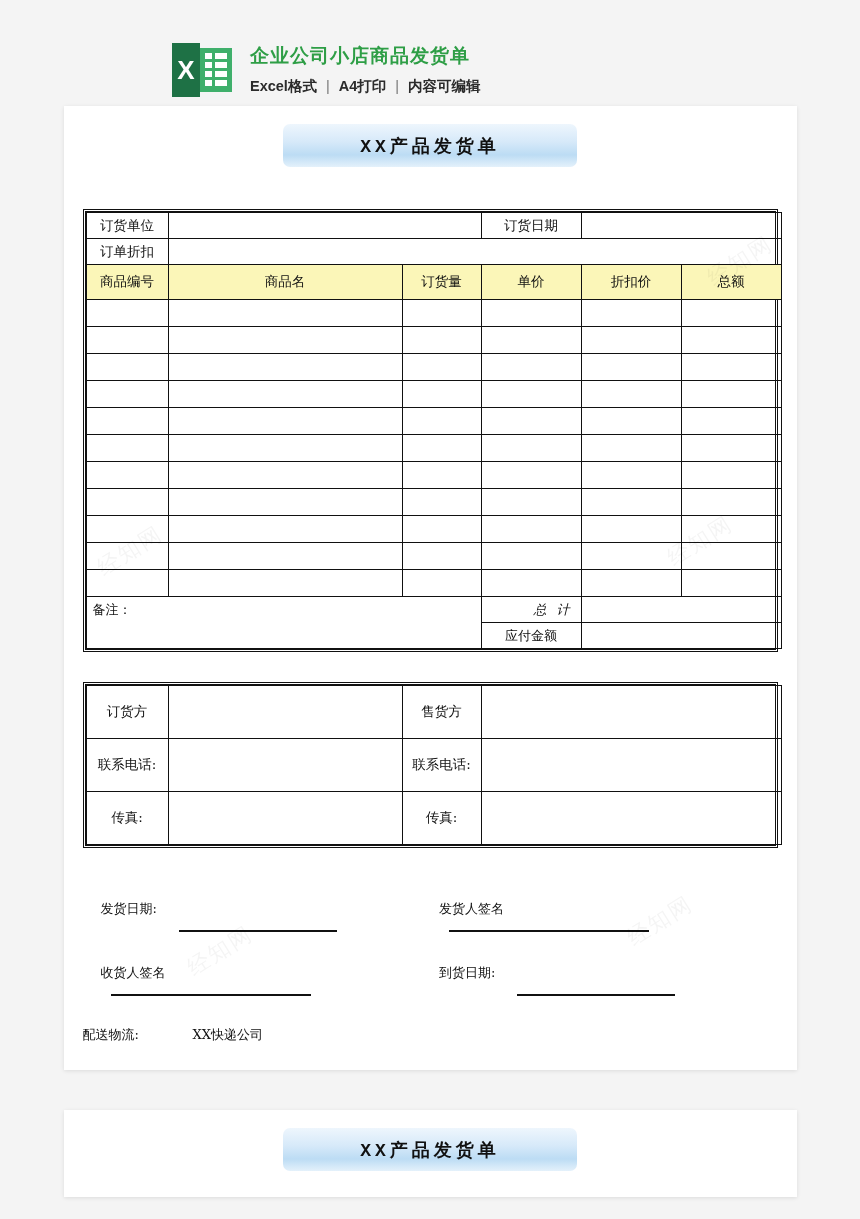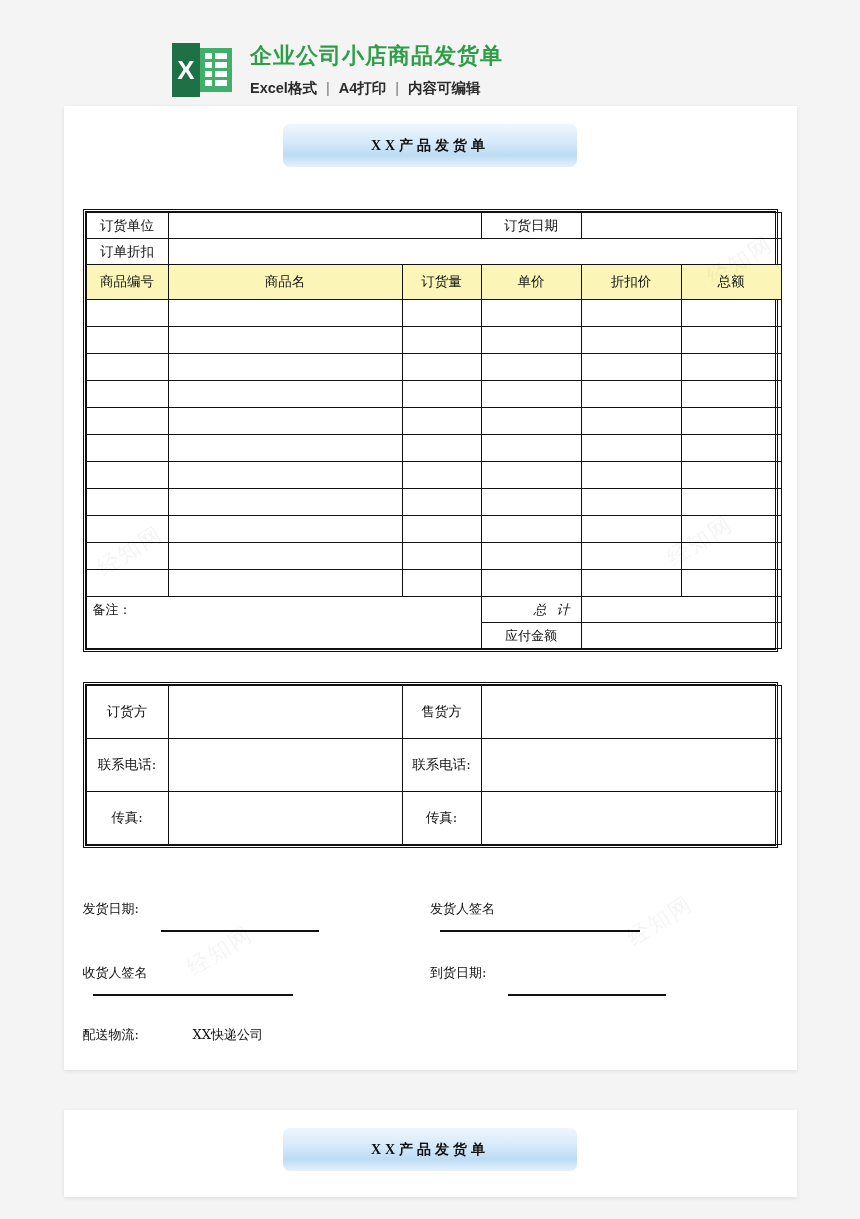--- a/index.html
+++ b/index.html
@@ -48,21 +48,21 @@
   .xls-logo .cellgrid{
     position:absolute;left:33px;top:13px;
     width:23px;height:34px;
     display:grid;grid-template-columns:7px 12px;grid-template-rows:repeat(4,6px);
     gap:3px 3px;
   }
   .xls-logo .cellgrid i{background:#fff;display:block;}
   .head-text{padding-top:2px;}
   .head-title{
     color:#2e9e46;
-    font-size:22px;
+    font-size:19px;
     font-weight:bold;
     letter-spacing:1px;
     line-height:1.1;
     white-space:nowrap;
   }
   .head-sub{
     margin-top:11px;
     font-size:14.5px;
     font-weight:bold;
     color:#2b2b2b;
@@ -84,22 +84,22 @@
 
   
   .banner-wrap{padding-top:18px;display:flex;justify-content:center;}
   .banner{
     width:294px;height:43px;
     border-radius:7px;
     background:linear-gradient(180deg,#eef6fd 0%,#d6e9f9 42%,#bcdcf4 72%,#e4f1fb 100%);
     display:flex;align-items:center;justify-content:center;
   }
   .banner-text{
-    font-family:Liberation Serif, serif;
-    font-size:14px;font-weight:bold;color:#111;
+    font-family:Liberation Mono, monospace;
+    font-size:18px;font-weight:bold;color:#111;
     letter-spacing:4px;
   }
 
   
   .tbl-outer{
     margin:42px auto 0 auto;
     width:695px;
     border:3px double #111;
     box-sizing:border-box;
   }
@@ -126,21 +126,21 @@
   .contact td{height:53px;}
   .contact td.lbl{text-align:center;}
 
   
   .sig{
     margin:52px auto 0 auto;
     width:695px;
     font-family:"DejaVu Serif","Liberation Serif",serif;
     font-size:13px;color:#111;
   }
-  .sig-row{display:flex;margin-bottom:10px;}
+  .sig-row{display:flex;margin-bottom:10px;margin-left:18px;}
   .sig-col{width:50%;box-sizing:border-box;}
   .sig-col .lab{display:block;margin-bottom:12px;}
   .sig-col .rule{
     display:block;height:0;border-bottom:2px solid #111;
     width:158px;margin-left:78px;
   }
   .sig-col.right .rule{width:200px;margin-left:10px;}
   .sig-gap{height:22px;}
   .ship-row{margin-top:30px;display:flex;}
   .ship-row .k{width:110px;}

